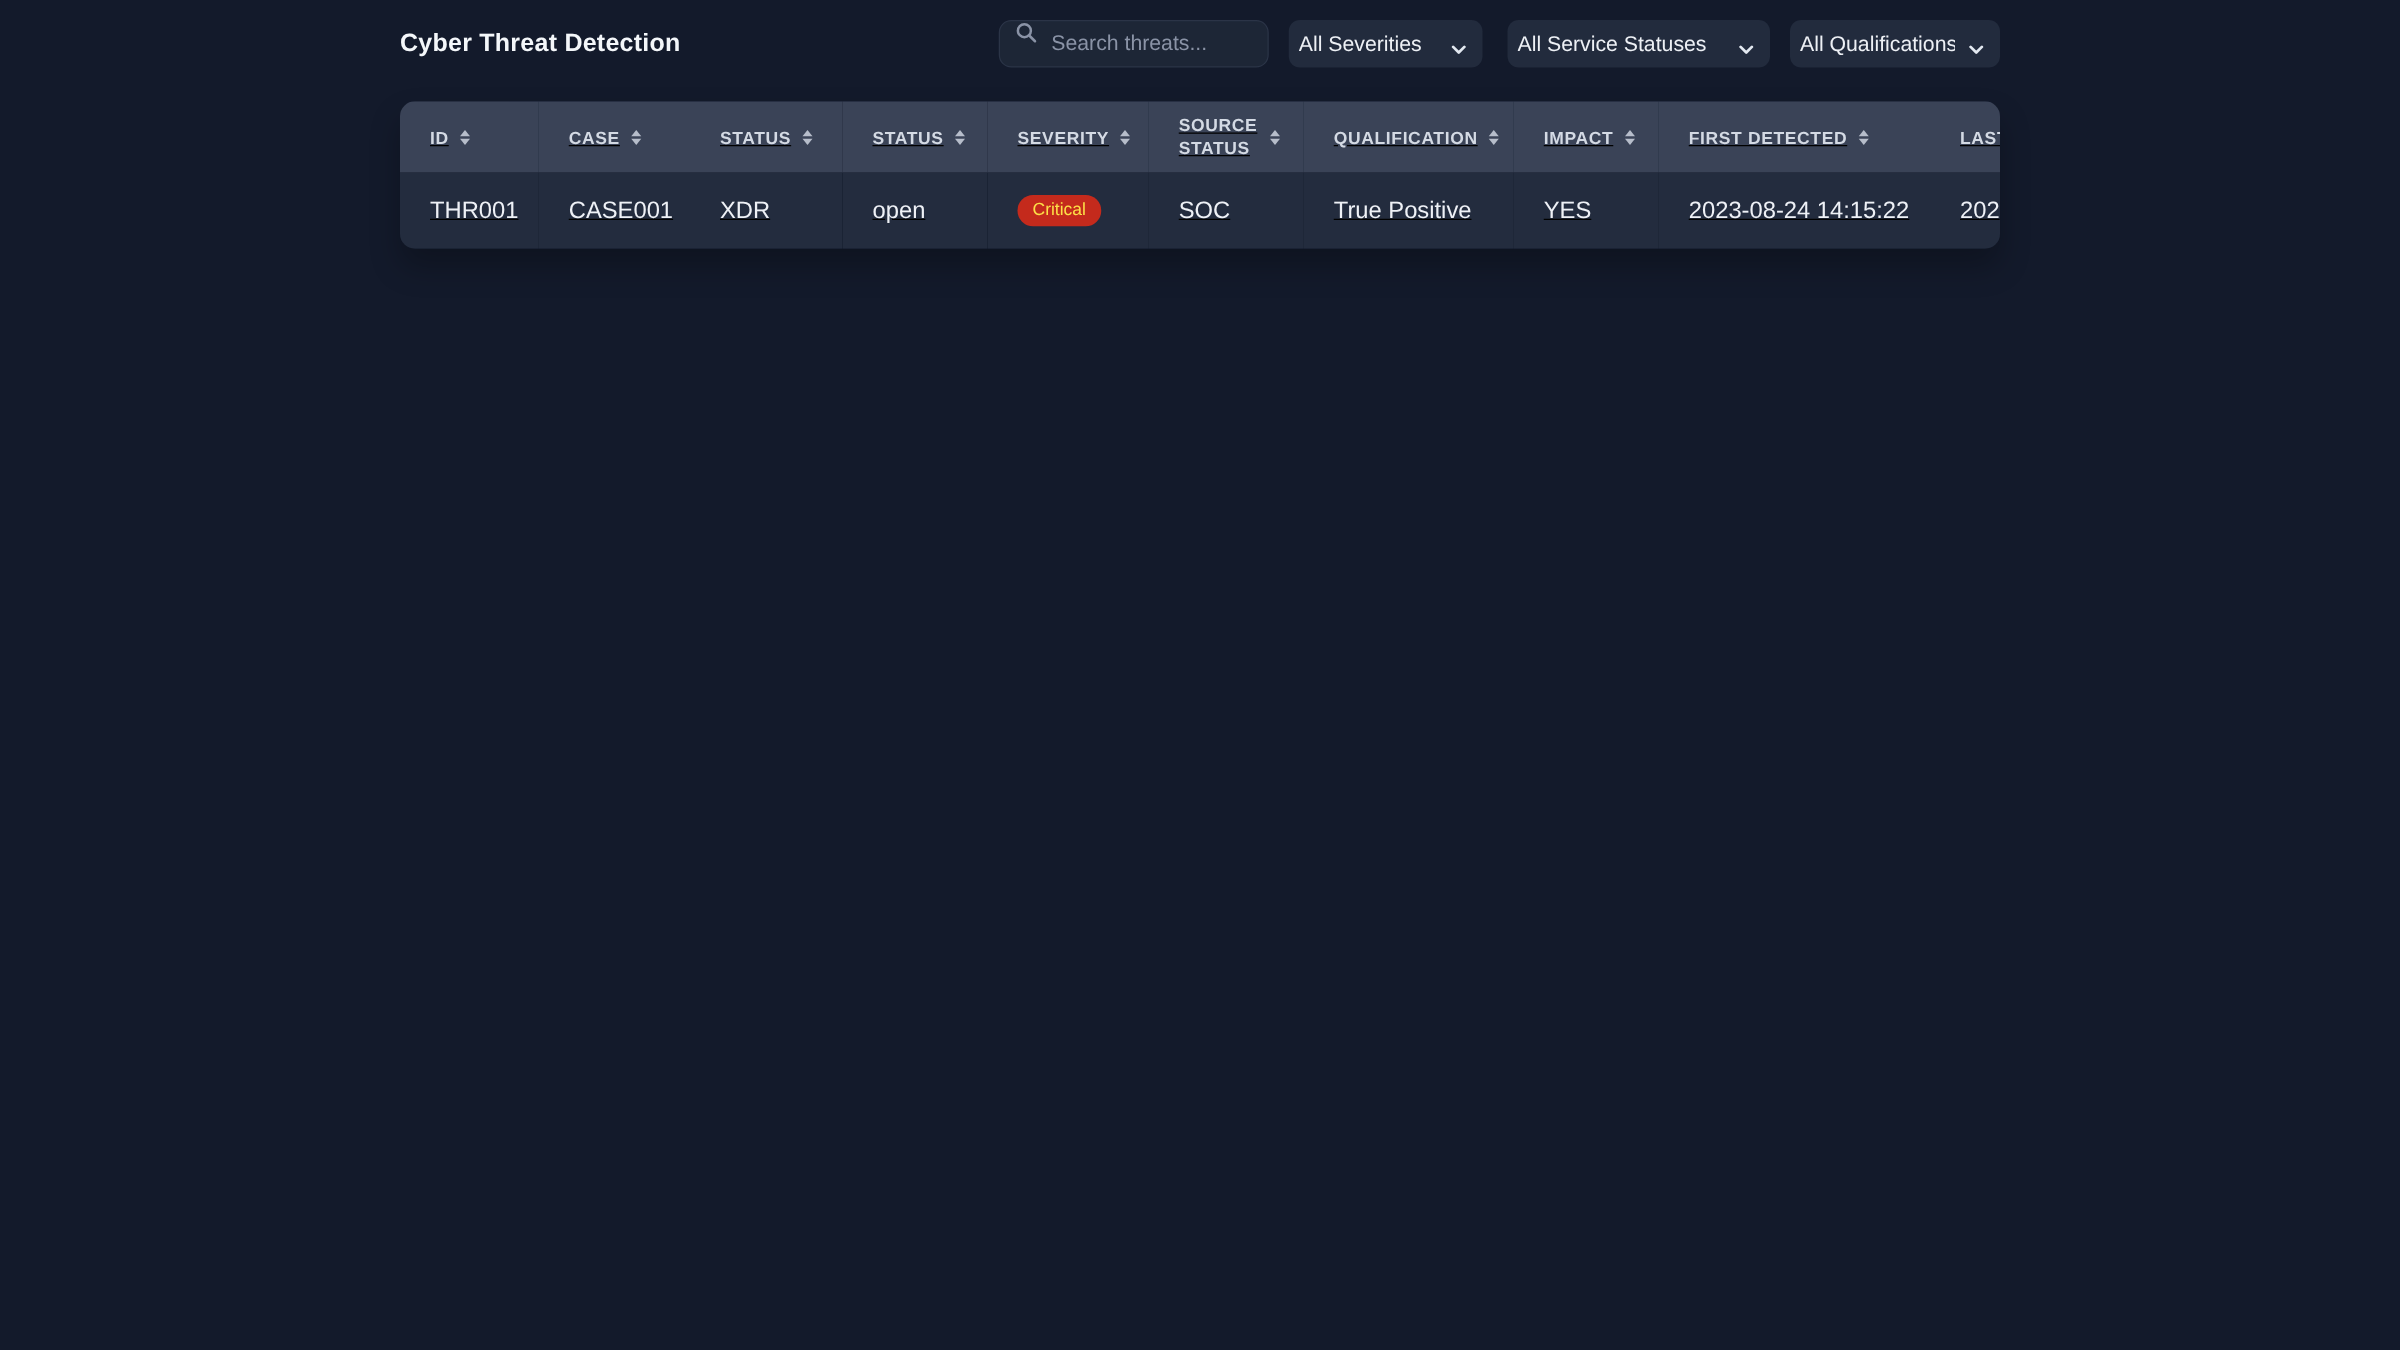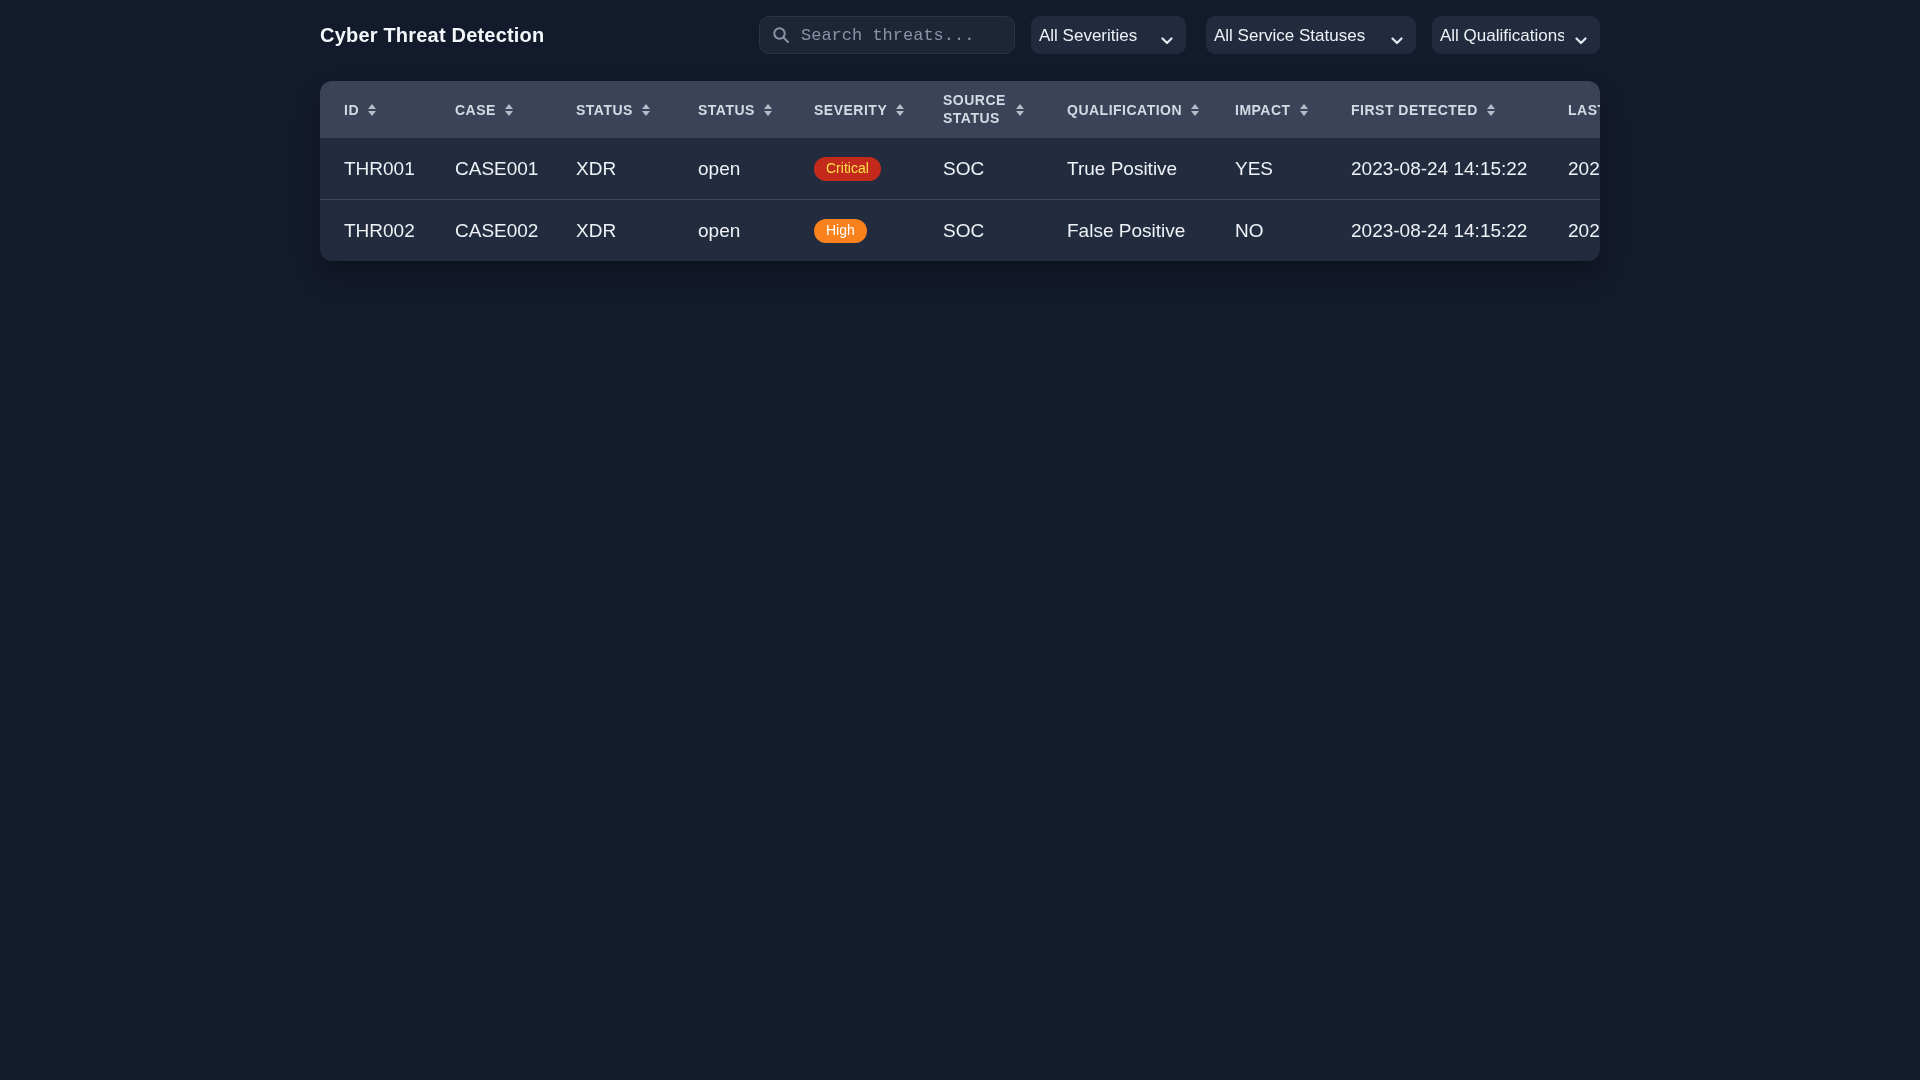--- a/index.html
+++ b/index.html
@@ -10,23 +10,23 @@
     overflow: hidden;
   }
   .container { width: 1280px; margin: 0 auto; padding-top: 15px; }
 
   
   .topbar { display: flex; justify-content: space-between; align-items: center; height: 40px; margin-bottom: 26px; }
   .page-title { margin: 0; font-size: 20px; font-weight: 700; color: #f4f7fa; letter-spacing: 0.2px; }
   .controls { display: flex; align-items: center; gap: 16px; }
 
   .search {
-    width: 256px; height: 38px; box-sizing: border-box;
+    width: 216px; height: 38px; box-sizing: border-box;
     background: #1d2636; border: 1px solid #2b3447; border-radius: 10px;
-    display: flex; align-items: center; gap: 9px; padding: 0 12px; font-family: Liberation Mono, monospace;
+    display: flex; gap: 9px; padding: 0 12px;
   }
   .search svg { flex: 0 0 auto; }
   .search input {
     flex: 1; min-width: 0; background: transparent; border: none; outline: none;
     color: #e8ecf2; font-size: 17px; font-family: inherit;
   }
   .search input::placeholder { color: #8a93a6; }
 
   .select-wrap { position: relative; height: 38px; box-sizing: border-box; }
   .select-wrap select {
@@ -38,21 +38,21 @@
   .select-wrap .chev { position: absolute; right: 13px; top: 50%; margin-top: -4px; pointer-events: none; }
   .w-sev  { width: 155px; }
   .w-svc  { width: 210px; margin-left: 4px; }
   .w-qual { width: 168px; }
 
   
   .table-wrap {
     width: 1280px; border-radius: 12px; overflow: hidden;
     box-shadow: 0 14px 24px rgba(0,0,0,0.25);
   }
-  table { border-collapse: collapse; table-layout: fixed; width: 1404px; }
+  table { border-collapse: collapse; table-layout: fixed; width: 1404px; text-decoration: underline; }
   thead th {
     background: var(--table-header, #3a4357);
     height: 57px; padding: 0 0 0 24px; text-align: left; vertical-align: middle;
     color: #d4dae4; font-size: 14px; font-weight: 600; letter-spacing: 0.5px;
   }
   .th-inner { display: flex; align-items: center; gap: 9px; }
   .th-label { white-space: nowrap; }
   .th-label.wrap { white-space: normal; width: 64px; line-height: 1.25; }
   .sort-icon { display: inline-flex; flex-direction: column; gap: 2px; flex: 0 0 auto; }
   .tri-up    { width: 0; height: 0; border-left: 4px solid transparent; border-right: 4px solid transparent; border-bottom: 5px solid #b6bdca; }
@@ -236,29 +236,17 @@
           <td>CASE001</td>
           <td>XDR</td>
           <td>open</td>
           <td><span class="badge critical">Critical</span></td>
           <td>SOC</td>
           <td>True Positive</td>
           <td>YES</td>
           <td>2023-08-24 14:15:22</td>
           <td>202</td>
         </tr>
-        <tr class="row-2">
-          <td>THR002</td>
-          <td>CASE002</td>
-          <td>XDR</td>
-          <td>open</td>
-          <td><span class="badge high">High</span></td>
-          <td>SOC</td>
-          <td>False Positive</td>
-          <td>NO</td>
-          <td>2023-08-24 14:15:22</td>
-          <td>202</td>
-        </tr>
       </tbody>
     </table>
   </div>
 
 </div>
 
 </body></html>

